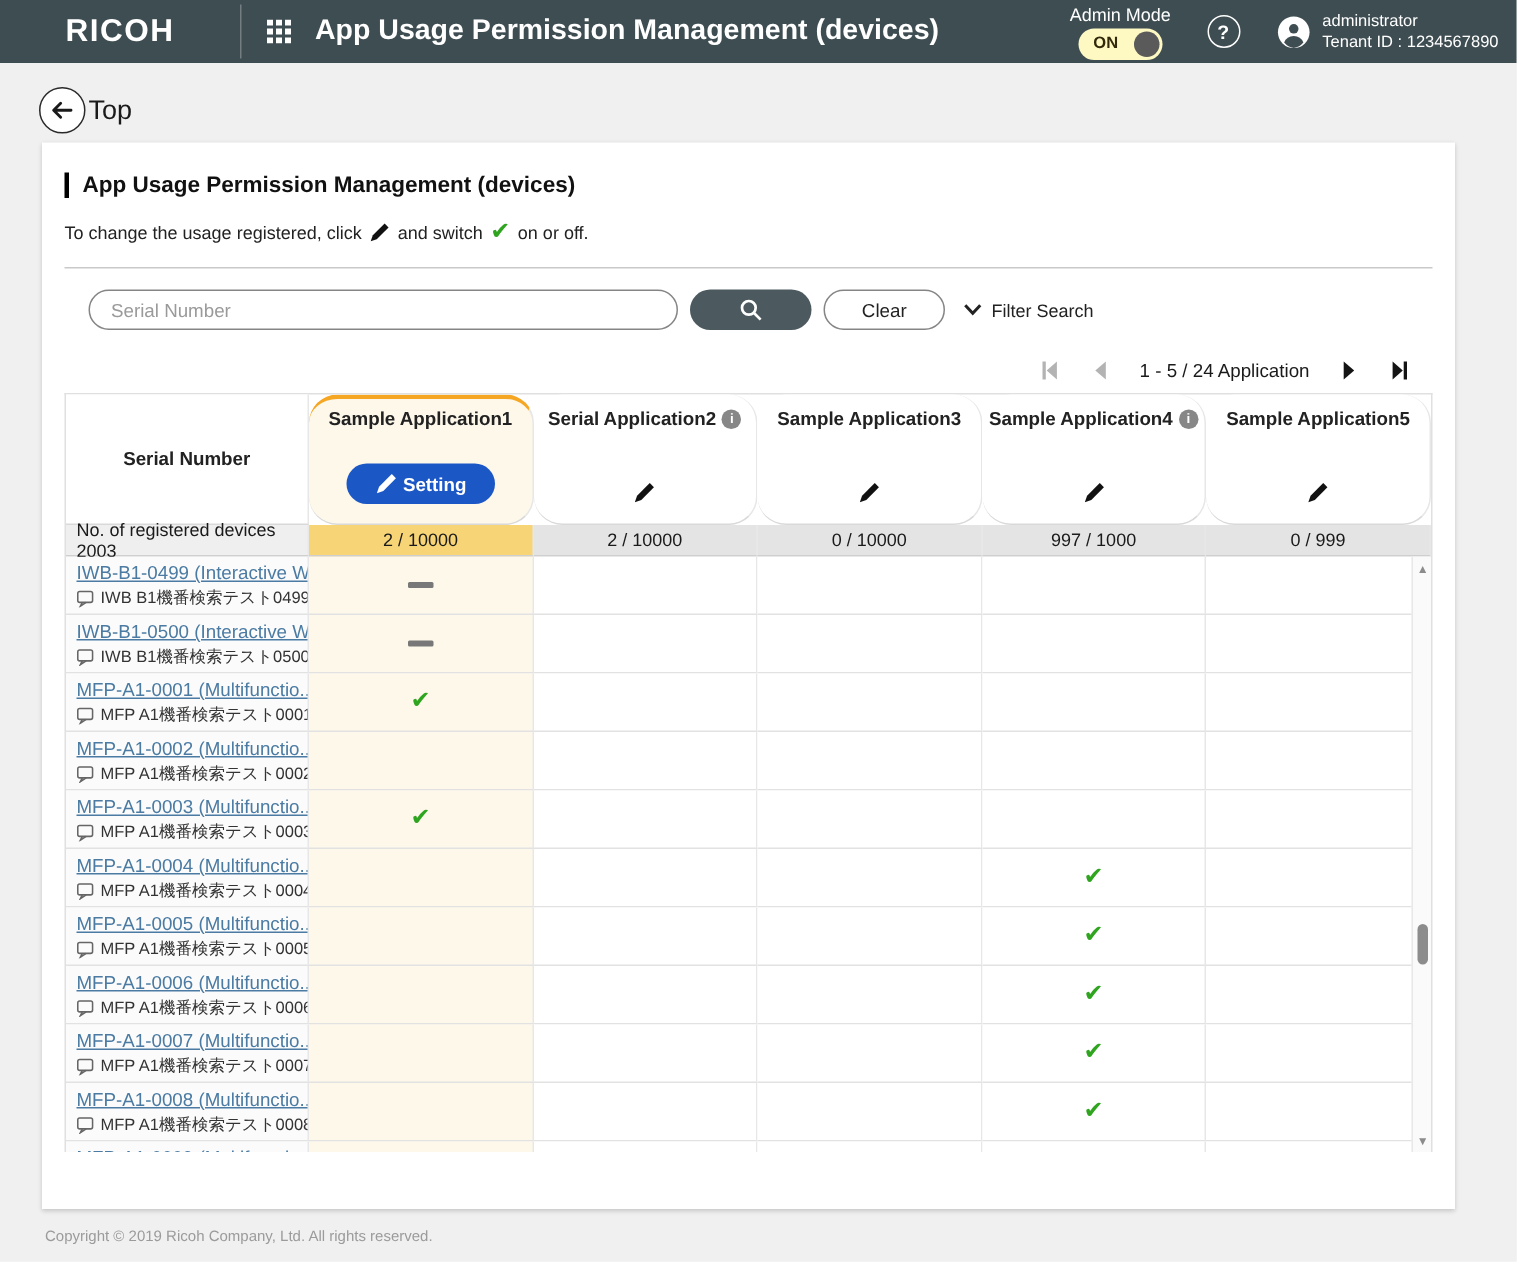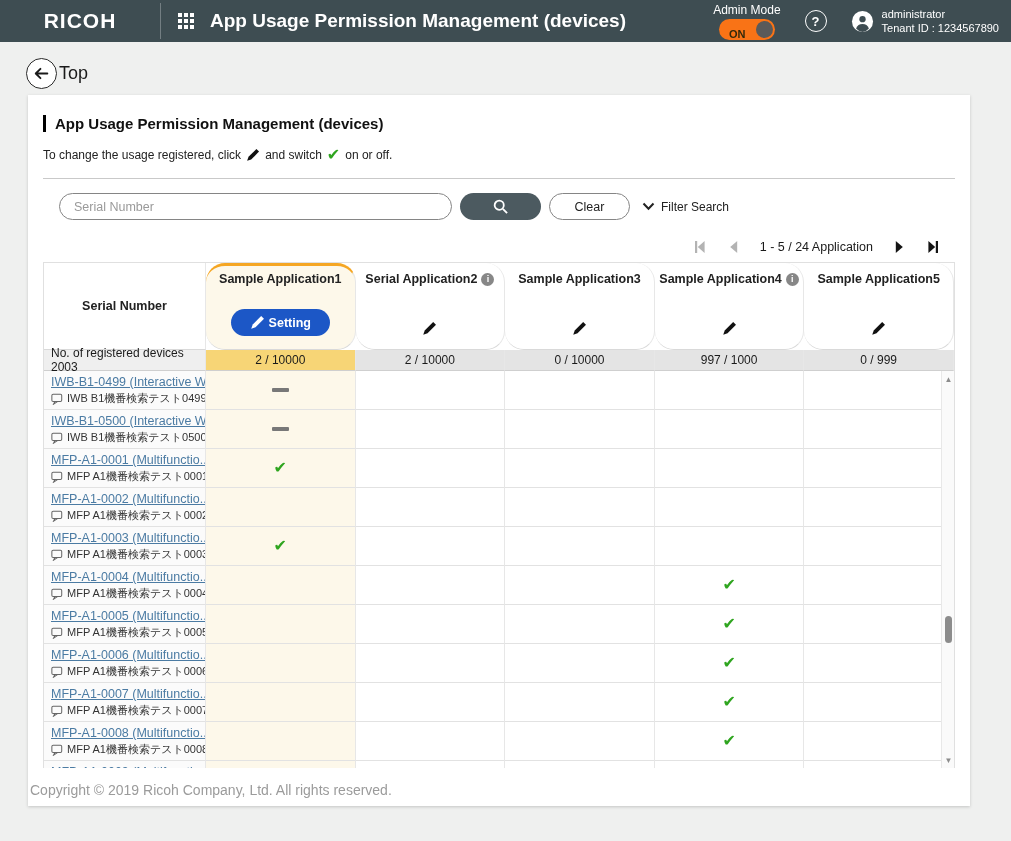--- a/index.html
+++ b/index.html
@@ -10,22 +10,22 @@
   .appbar { position:absolute; top:0; left:0; width:1011px; height:42px;
     background:#3e4d52; display:flex; align-items:center; color:#fff; }
   .logo-box { width:161px; height:36px; display:flex; align-items:center; justify-content:center;
     border-right:1px solid rgba(255,255,255,.28); }
   .logo { font-size:21px; font-weight:bold; letter-spacing:1px; color:#fff; }
   .grid-icon { margin-left:17px; display:flex; }
   .appbar-title { margin-left:16px; font-size:19px; font-weight:bold; white-space:nowrap; }
   .appbar-right { margin-left:auto; display:flex; align-items:center; gap:24px; padding-right:12px; }
   .admin-block { display:flex; flex-direction:column; align-items:center; gap:2px; }
   .admin-label { font-size:12px; }
-  .toggle { position:relative; width:56px; height:21px; background:#f97316; border-radius:11px;
-    display:flex; align-items:flex-end; cursor:pointer; }
+  .toggle { position:relative; width:56px; height:21px; background:#fef9c3; border-radius:11px;
+    display:flex; align-items:center; cursor:pointer; }
   .toggle-on { font-size:11px; font-weight:bold; color:#33290a; margin-left:10px; }
   .toggle-knob { position:absolute; right:2px; top:2px; width:17px; height:17px; border-radius:50%;
     background:#5a5a5a; }
   .help-circle { width:22px; height:22px; border:1.6px solid #fff; border-radius:50%;
     display:flex; align-items:center; justify-content:center; font-size:13px; font-weight:bold; cursor:pointer; }
   .user-block { display:flex; align-items:center; gap:8px; }
   .user-text { display:flex; flex-direction:column; font-size:11px; line-height:14px; }
 
   
   .top-nav { position:absolute; top:58px; left:26px; display:flex; align-items:center; gap:2px; }
@@ -95,21 +95,21 @@
 
   
   .scrollbar { position:absolute; right:0; top:0; width:13px; height:100%;
     background:#fafafa; border-left:1px solid #e8e8e8; }
   .sb-arrow { position:absolute; left:0; width:13px; height:14px; display:flex;
     align-items:center; justify-content:center; color:#8c8c8c; font-size:8px; cursor:pointer; }
   .sb-up { top:1px; } .sb-down { bottom:1px; }
   .sb-thumb { position:absolute; left:3px; top:245px; width:7px; height:27px;
     background:#8c8c8c; border-radius:4px; cursor:pointer; }
 
-  .footer { position:absolute; left:30px; top:782px; font-size:14px; color:#9b9b9b; }
+  .footer { position:absolute; left:30px; top:819px; font-size:10px; color:#9b9b9b; }
 </style>
 </head>
 <body>
 
 <div class="appbar">
   <div class="logo-box">
     <span class="logo">RICOH</span>
   </div>
   <span class="grid-icon">
     <svg width="16" height="16" viewBox="0 0 16 16" fill="#fff">

